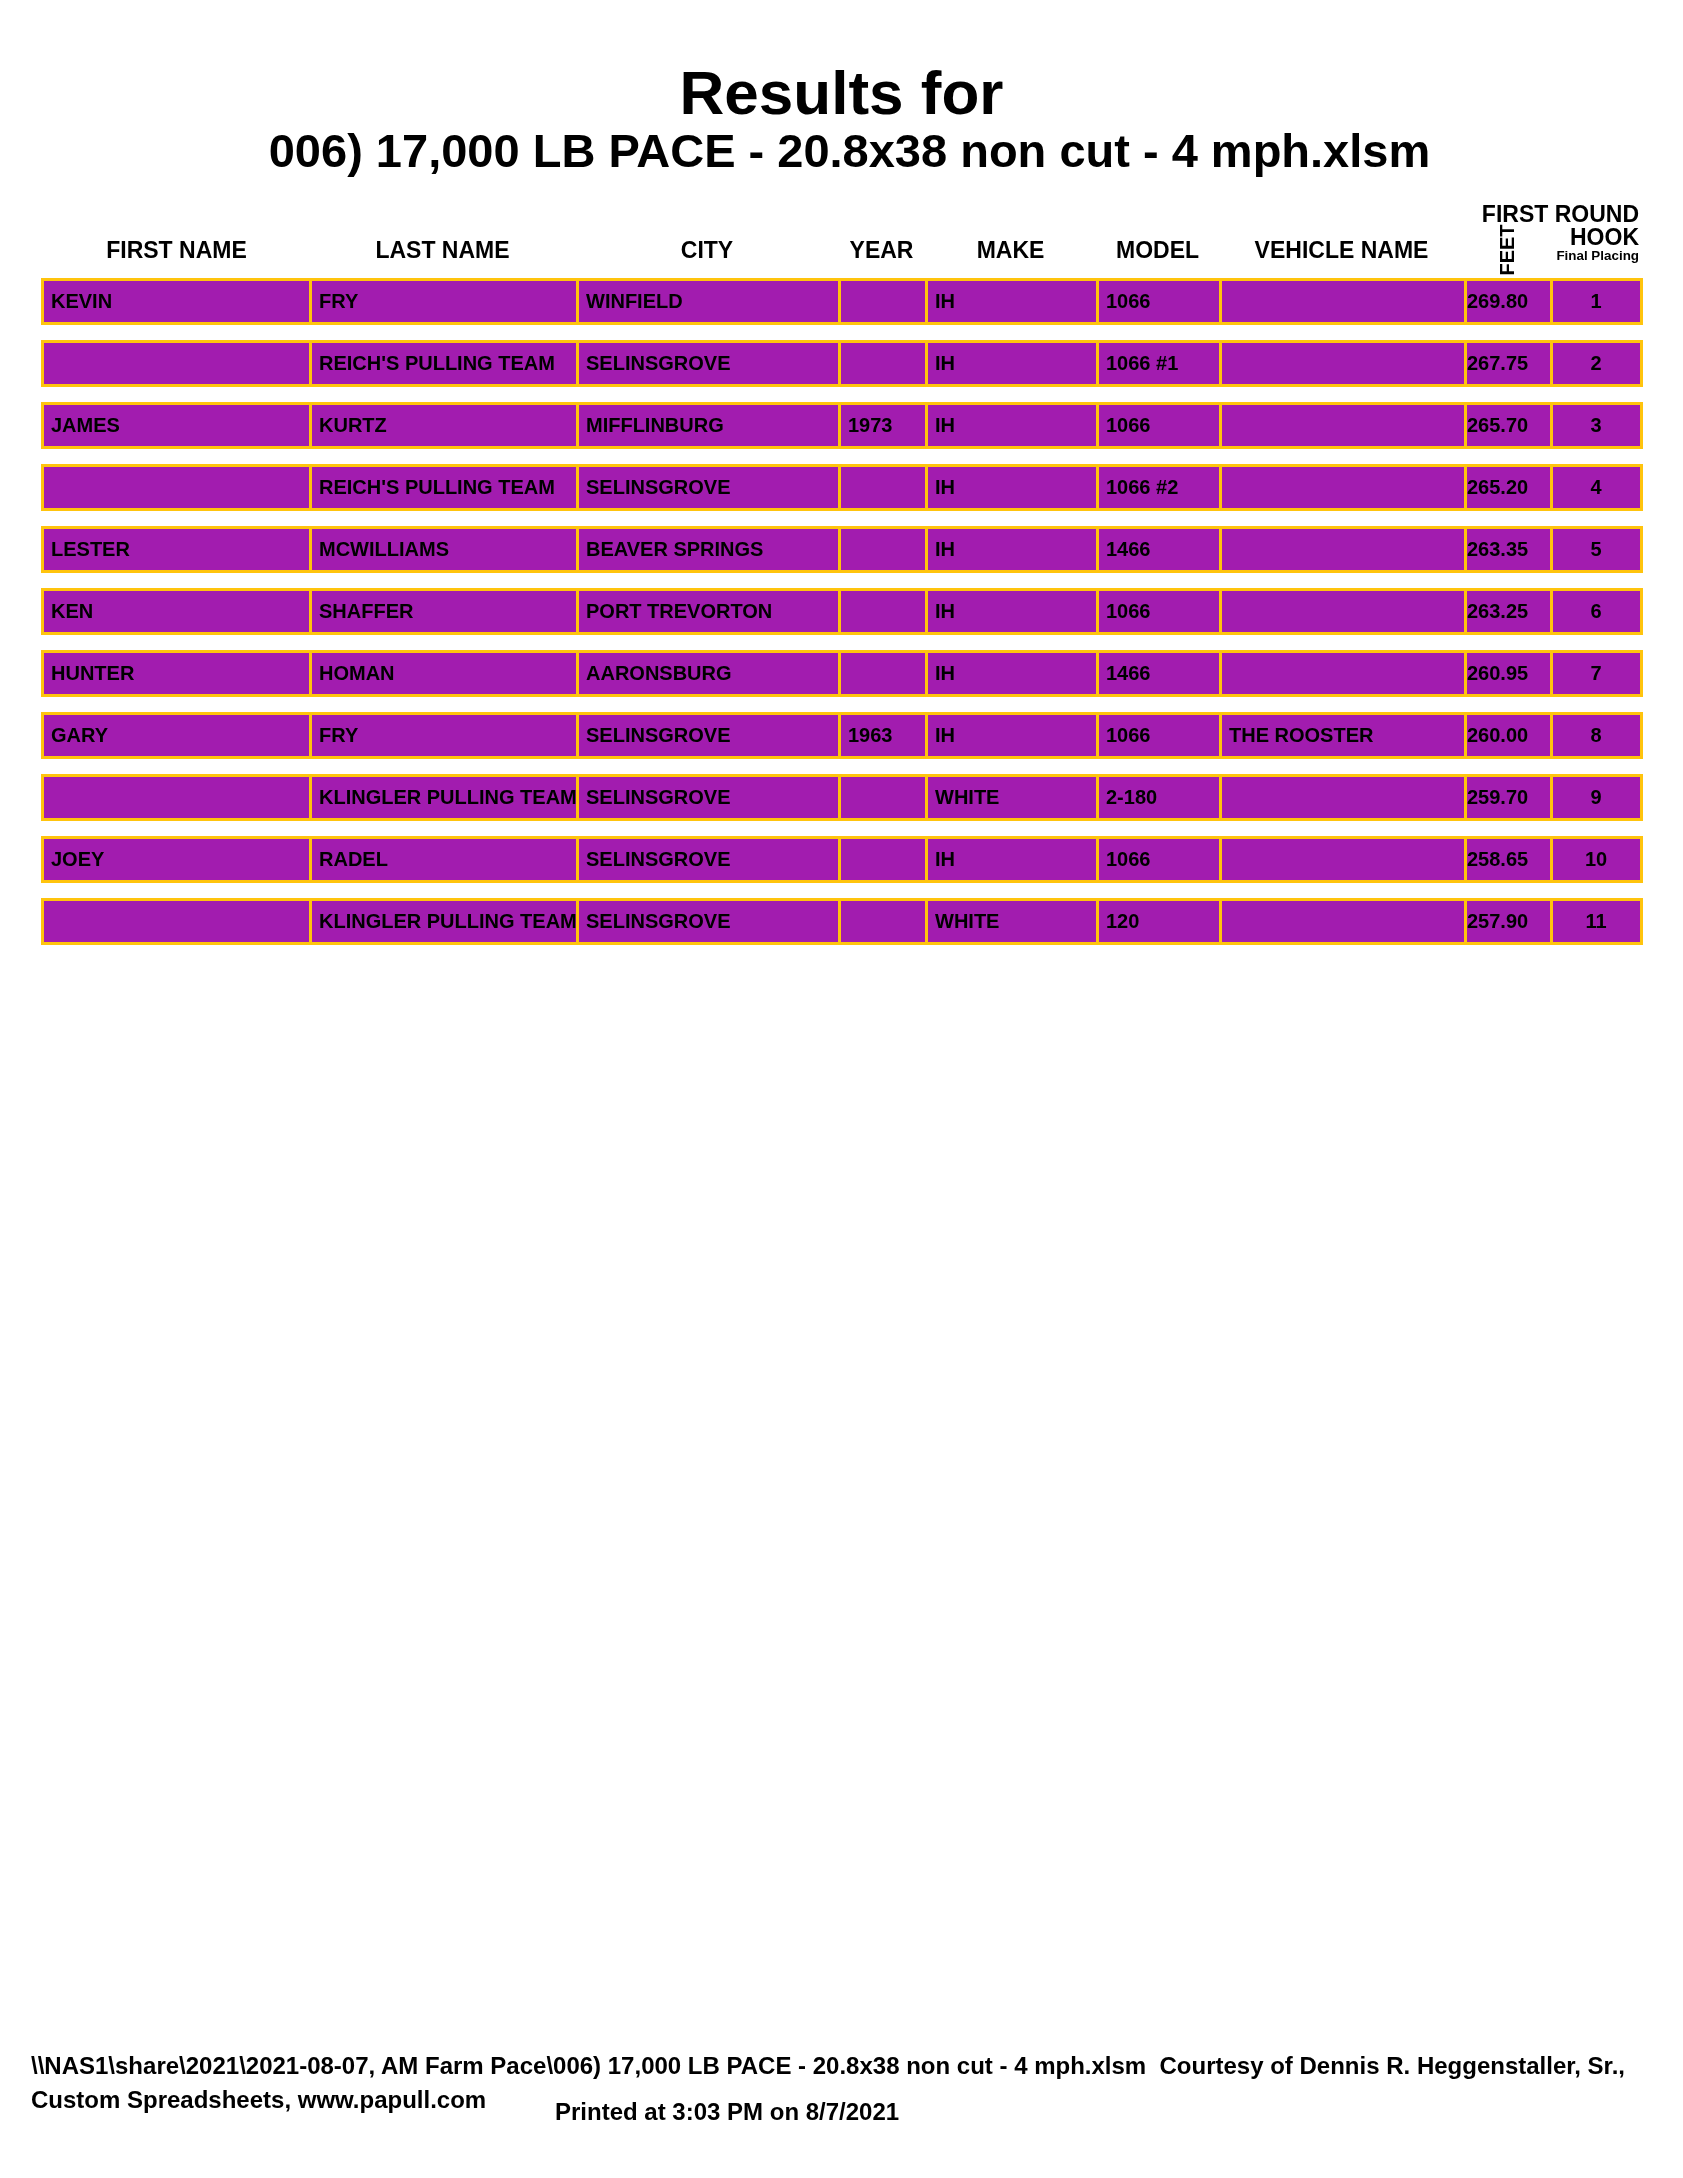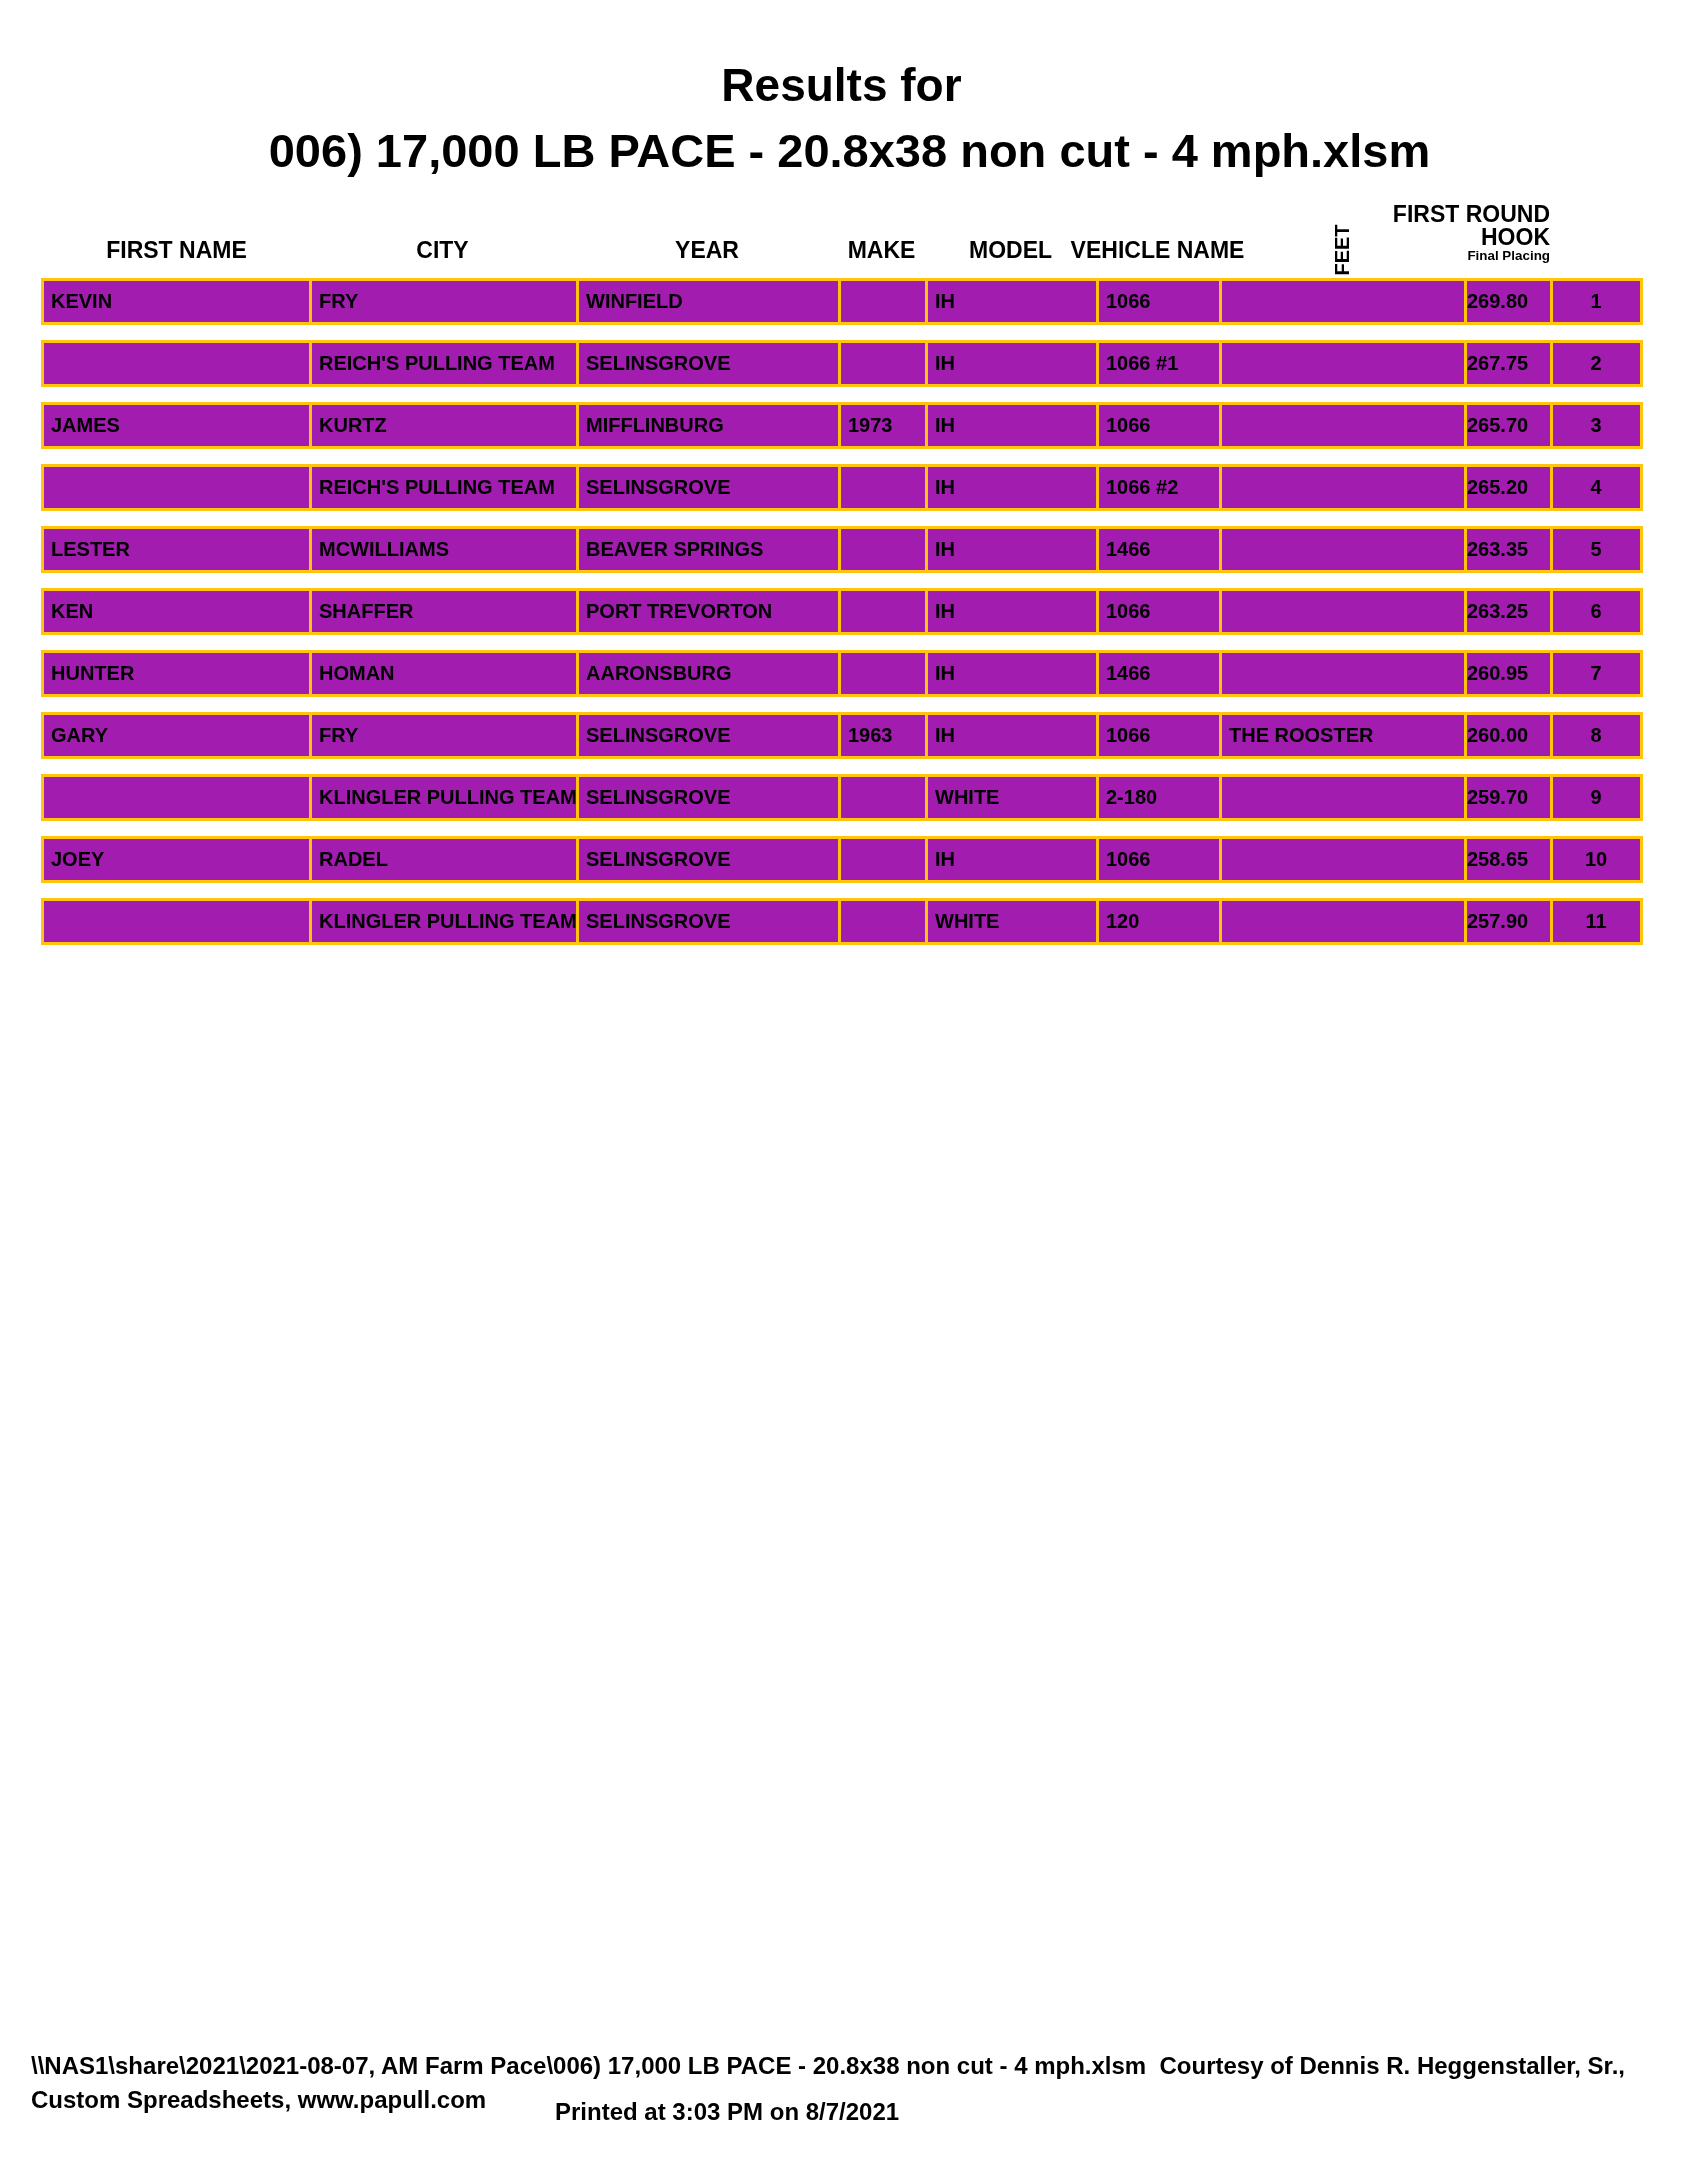--- a/index.html
+++ b/index.html
@@ -4,21 +4,21 @@
 <style>
   html,body{margin:0;padding:0;}
   body{
     width:1683px;height:2178px;position:relative;
     background:#ffffff;color:#000000;
     font-family:"Liberation Sans","DejaVu Sans",sans-serif;
     font-weight:bold;
   }
   
   .title1{position:absolute;top:62px;left:0;width:1683px;text-align:center;
-    font-size:46px;line-height:1;white-space:nowrap;}
+    font-size:62px;line-height:1;white-space:nowrap;}
   .title2{position:absolute;top:127px;left:8px;width:1683px;text-align:center;
     font-size:47px;line-height:1;white-space:nowrap;}
 
   
   .hdr{position:absolute;top:193px;left:44px;width:1596px;height:69px;
     display:grid;grid-template-columns:265px 267px 262px 87px 171px 123px 245px 86px 89px;}
   .hdr .hcell{display:flex;align-items:flex-end;justify-content:center;
     font-size:23px;line-height:1;padding-bottom:12px;white-space:nowrap;}
   .hdr .hcell.feet-h{padding-bottom:0;align-items:flex-end;}
   .feet-rot{display:inline-block;transform:rotate(-90deg);transform-origin:center;
@@ -49,20 +49,21 @@
   :root{--gold:#FFC40D;}
 </style>
 </head>
 <body>
 
 <div class="title1">Results for</div>
 <div class="title2">006) 17,000 LB PACE - 20.8x38 non cut - 4 mph.xlsm</div>
 
 <div class="hdr">
   <div class="hcell">FIRST NAME</div>
+  <div class="hcell">LAST NAME</div>
   <div class="hcell">CITY</div>
   <div class="hcell">YEAR</div>
   <div class="hcell">MAKE</div>
   <div class="hcell">MODEL</div>
   <div class="hcell">VEHICLE NAME</div>
   <div class="hcell feet-h">
     <span class="feet-rot">FEET</span>
   </div>
   <div class="hcell hook-h">
     <span class="hk1">FIRST ROUND</span>

